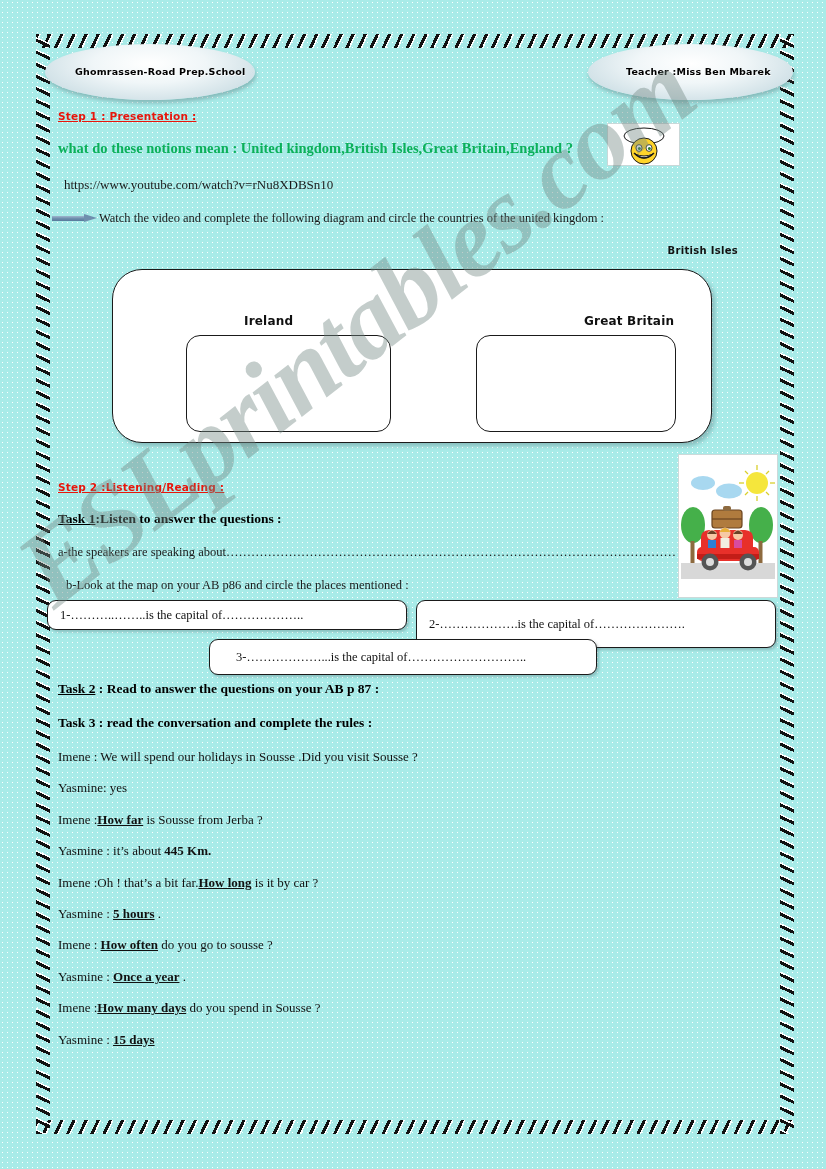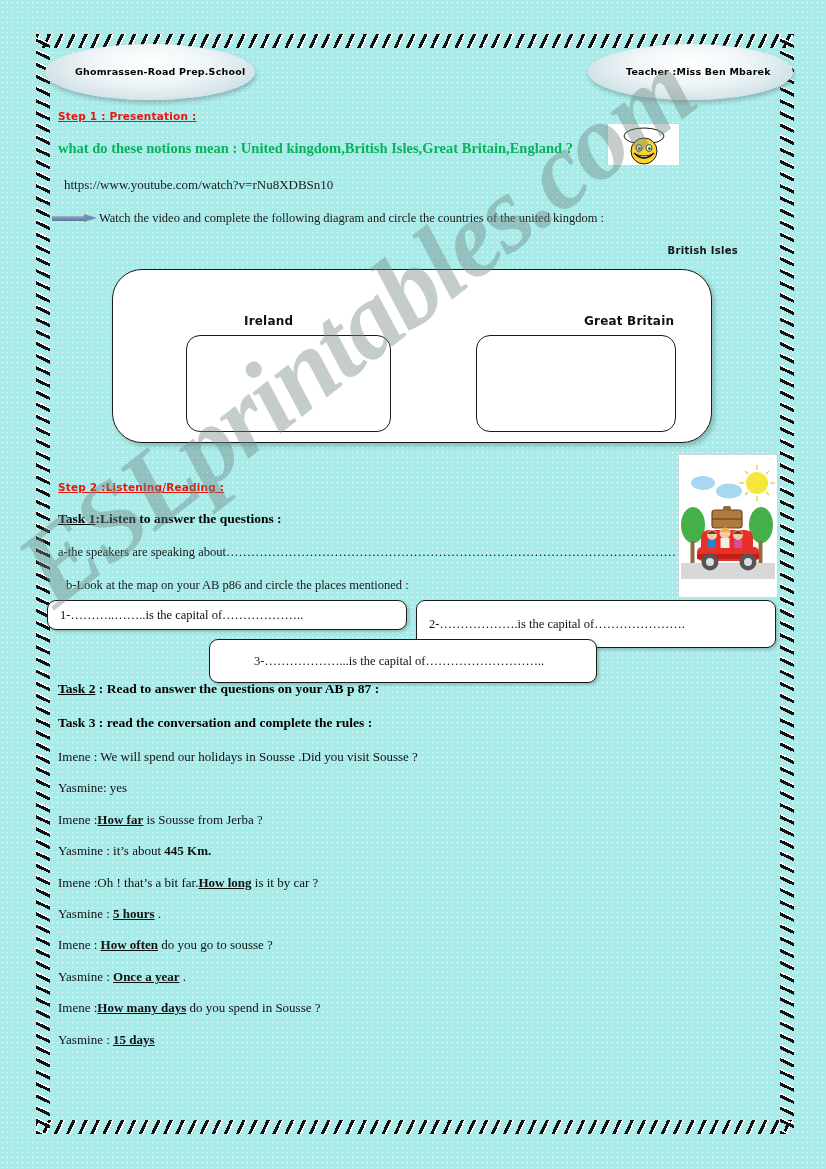--- a/index.html
+++ b/index.html
@@ -234,21 +234,21 @@
   }
   .cap-box span {
     font-family: "Liberation Serif", serif;
     font-size: 12.5px;
     color: #111;
     padding-left: 12px;
     white-space: nowrap;
   }
   #cap1 { left: 47px;  top: 600px; width: 360px; height: 30px; }
   #cap2 { left: 416px; top: 600px; width: 360px; height: 48px; }
-  #cap3 { left: 209px; top: 639px; width: 388px; height: 44px; padding-left: 18px; }
+  #cap3 { left: 209px; top: 639px; width: 388px; height: 36px; }
   #cap3 span { padding-left: 26px; }
 </style>
 </head>
 <body>
 
 <div id="page">
 
   <div class="slash-border sb-top"></div>
   <div class="slash-border sb-bottom"></div>
   <div class="slash-border sb-left"></div>

